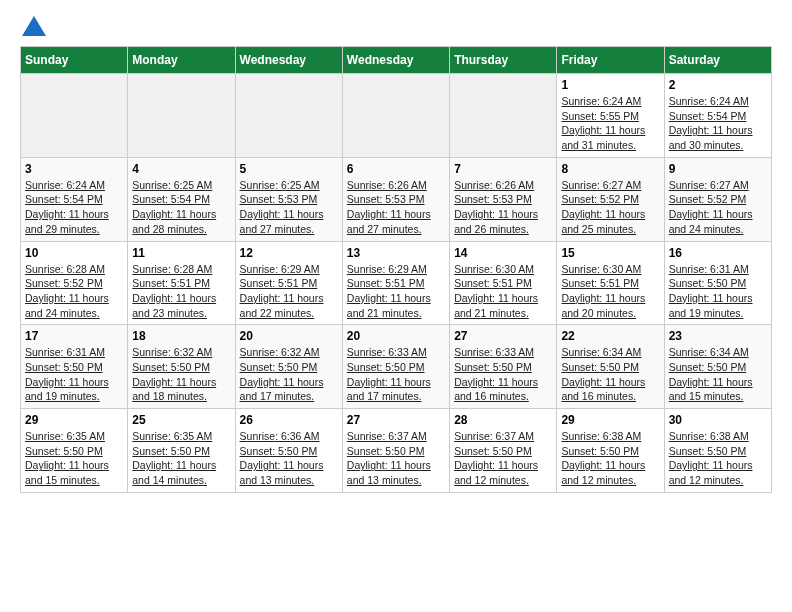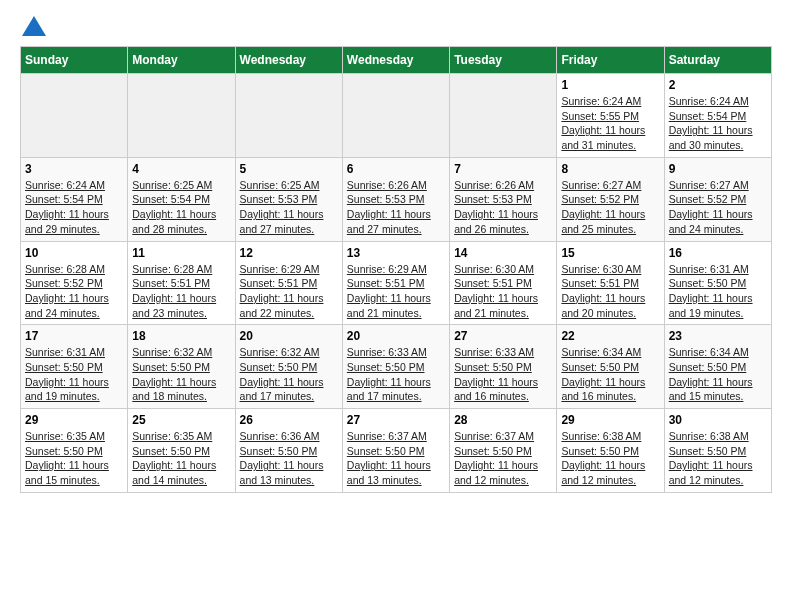--- a/index.html
+++ b/index.html
@@ -122,21 +122,21 @@
   </div>
 </div>
 
 <table class="calendar" id="cal-table">
   <thead>
     <tr id="header-row">
         <th>Sunday</th>
         <th>Monday</th>
         <th>Wednesday</th>
         <th>Wednesday</th>
-        <th>Tuesday</th>
+        <th>Thursday</th>
         <th>Friday</th>
         <th>Saturday</th>
       </tr>
   </thead>
   <tbody id="cal-body">
       <tr class="row-bg-white">
         <td class="empty"></td>
         <td class="empty"></td>
         <td class="empty"></td>
         <td class="empty"></td>

